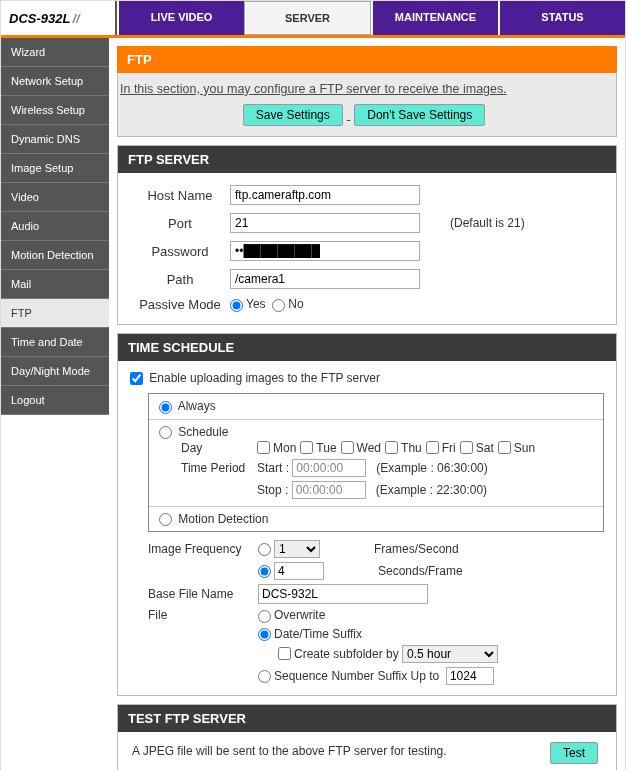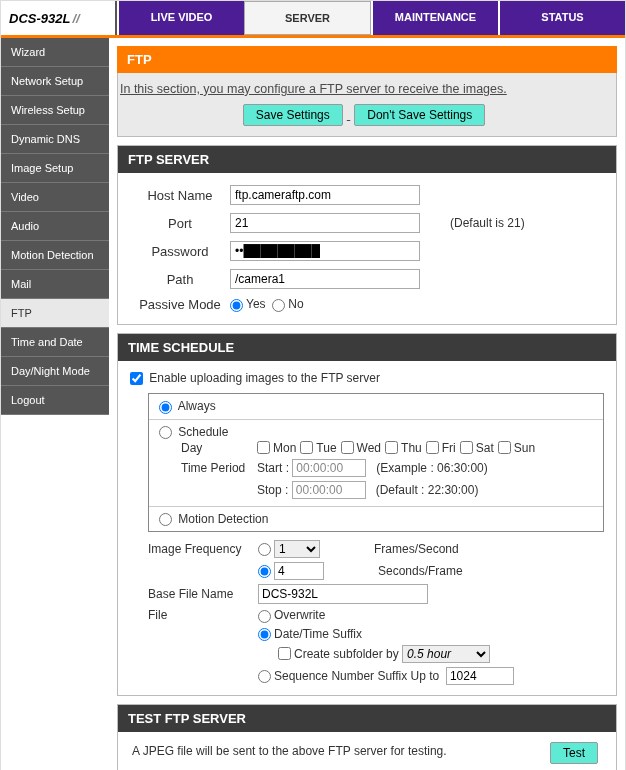--- a/index.html
+++ b/index.html
@@ -137,22 +137,22 @@
   }
   .imgfreq .row { display:flex; align-items:center; padding:2px 0; }
   .imgfreq .lbl { width:110px;}
   .selmini { width:46px; font-size:12px; border:1px solid #aaa;}
   .numin { width: 50px; font-size:12px; padding:1px 3px; border:1px solid #aaa;}
   .unit { margin-left: 54px;}
   .bname { width: 170px; font-size:12px; padding:2px 3px; border:1px solid #aaa;}
   .fileopts { margin-left:128px; }
   .fileopts .row { padding:2px 0;}
   .subrow { margin-left:20px; display:flex; align-items:center;}
-  .selwide { width:88px; font-size:12px; border:1px solid #aaa;font-style:italic;}
-  .seqin { width:68px; font-size:12px; padding:1px 3px; border:1px solid #aaa;}
+  .selwide { width:96px; font-size:12px; border:1px solid #aaa;}
+  .seqin { width:48px; font-size:12px; padding:1px 3px; border:1px solid #aaa;}
   .test-body {
     padding: 10px 14px;
     display:flex;
     align-items:flex-start;
     justify-content: space-between;
   }
   .test-text { line-height:1.5; }
   input[type=radio], input[type=checkbox]{ margin-right:3px; vertical-align:middle;}
 </style>
 </head>
@@ -287,21 +287,21 @@
               <div class="tprow">
                 <div class="tlabel">Time Period</div>
                 <span>Start :</span>&nbsp;
                 <input class="timein" value="00:00:00" style="">
                 <span class="exs">(Example : 06:30:00)</span>
               </div>
               <div class="tprow">
                 <div class="tlabel"></div>
                 <span>Stop :</span>&nbsp;
                 <input class="timein" value="00:00:00" style="">
-                <span class="exs">(Default : 22:30:00)</span>
+                <span class="exs">(Example : 22:30:00)</span>
               </div>
             </div>
           </div>
           <div class="sb-row">
             <label>
               <input type="radio" name="sch" style="">
               <span>Motion Detection</span>
             </label>
           </div>
         </div>

